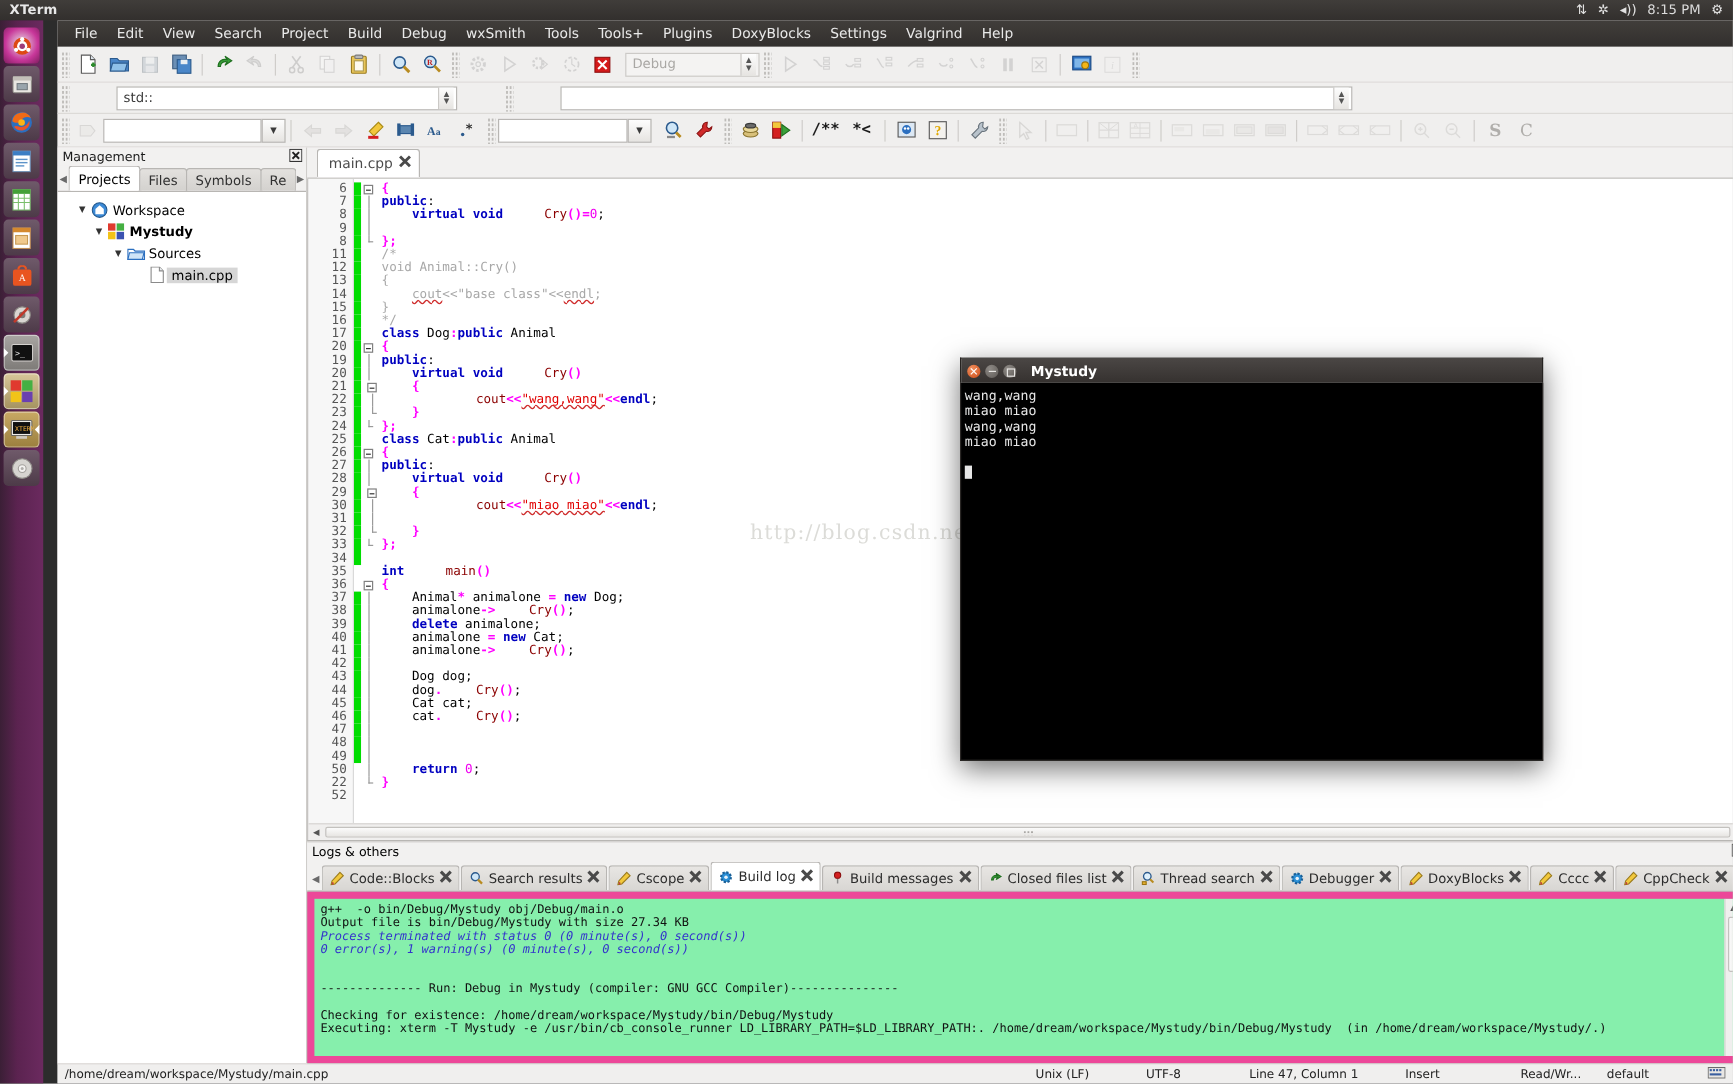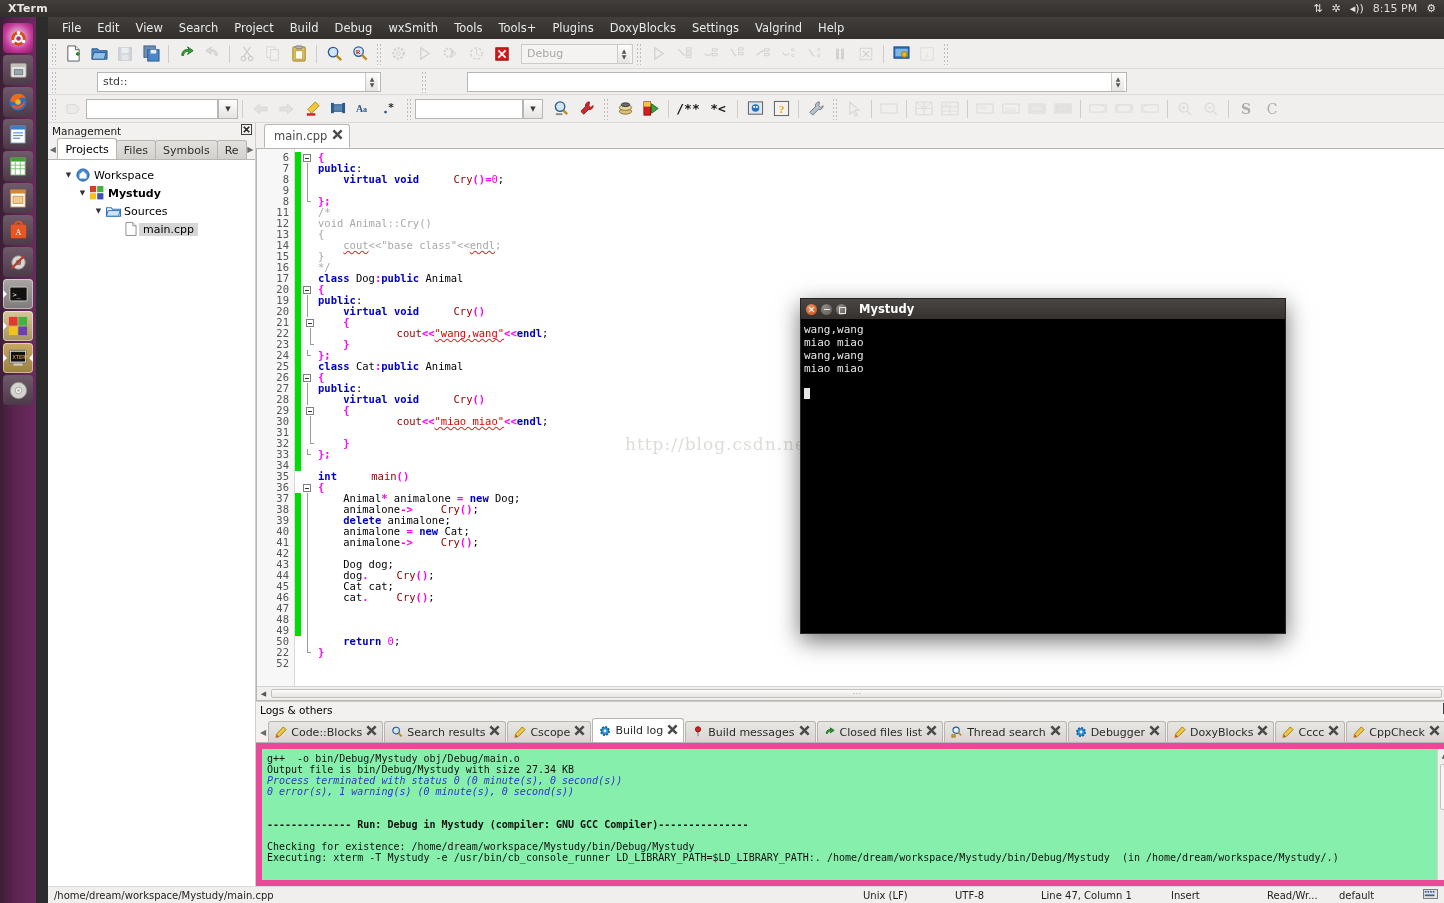--- a/index.html
+++ b/index.html
@@ -147,21 +147,21 @@
      border:1px solid #b8b6b3; border-bottom:none; margin-right:1px;
      background:linear-gradient(to bottom,#e8e6e3,#d8d6d3); font-size:11px; color:#2b2b2b;
      border-radius:3px 3px 0 0; flex:0 0 auto; white-space:nowrap;}
   .ltab.act { background:#fff; height:24px; }
   .ltab .cx { font-size:11px; color:#4a4a4a; font-weight:bold; }
   #logbody { flex:1; background:#86efac; border:6px solid #ec4899; margin:0 0 0 0;
      position:relative; overflow:hidden; display:flex;}
   #logtext { flex:1; font-family:"DejaVu Sans Mono","Liberation Mono",monospace; font-size:10px;
      padding:4px 0 0 5px; white-space:pre; line-height:11px; color:#111; }
   #logtext .blue { color:#3333cc; font-style:italic; }
-  #logtext .bold { font-weight:bold; }
+  #logtext .bold { font-weight:normal; }
   #logscroll { width:14px; background:#f0efee; border-left:1px solid #d6d4d1;
      display:flex; flex-direction:column; align-items:center; }
   #logscroll .va { height:13px; font-size:7px; color:#555; display:flex; align-items:center;}
   #logscroll .vbar { width:9px; height:46px; margin-top:2px;
      background:linear-gradient(to right,#fbfbfb,#e7e5e2); border:1px solid #c3c1be; border-radius:2px;}
 
   
   #statusbar { height:17px; background:#f0efee; border-top:1px solid #dcdad7;
      display:flex; align-items:center; font-size:10px; color:#222; }
   #statusbar .cell { padding:0 6px; }

